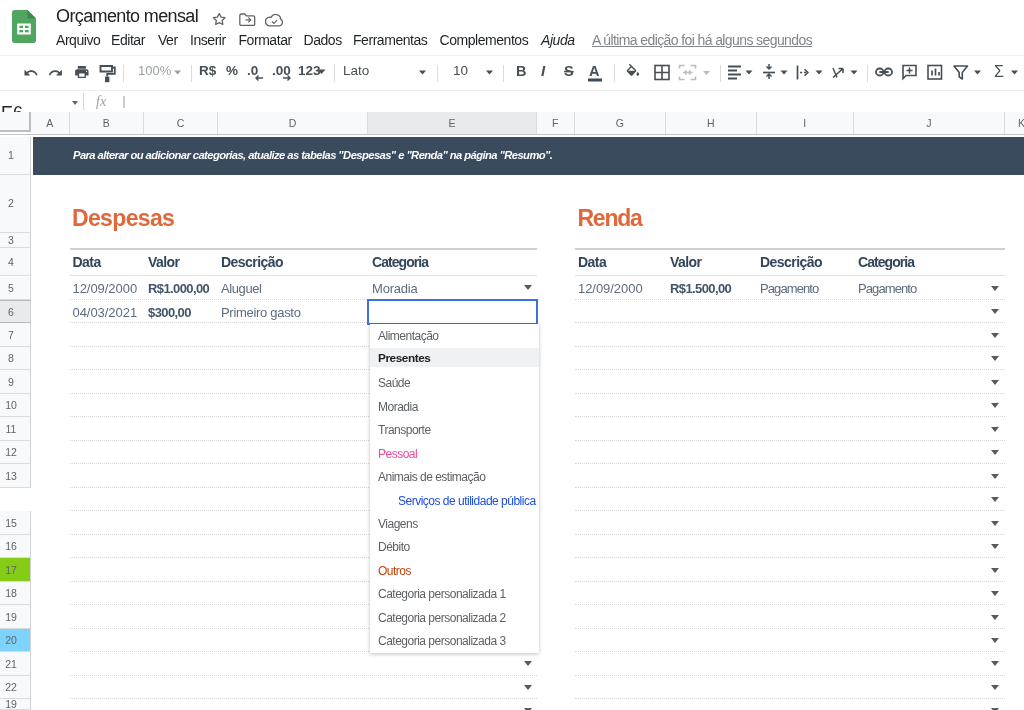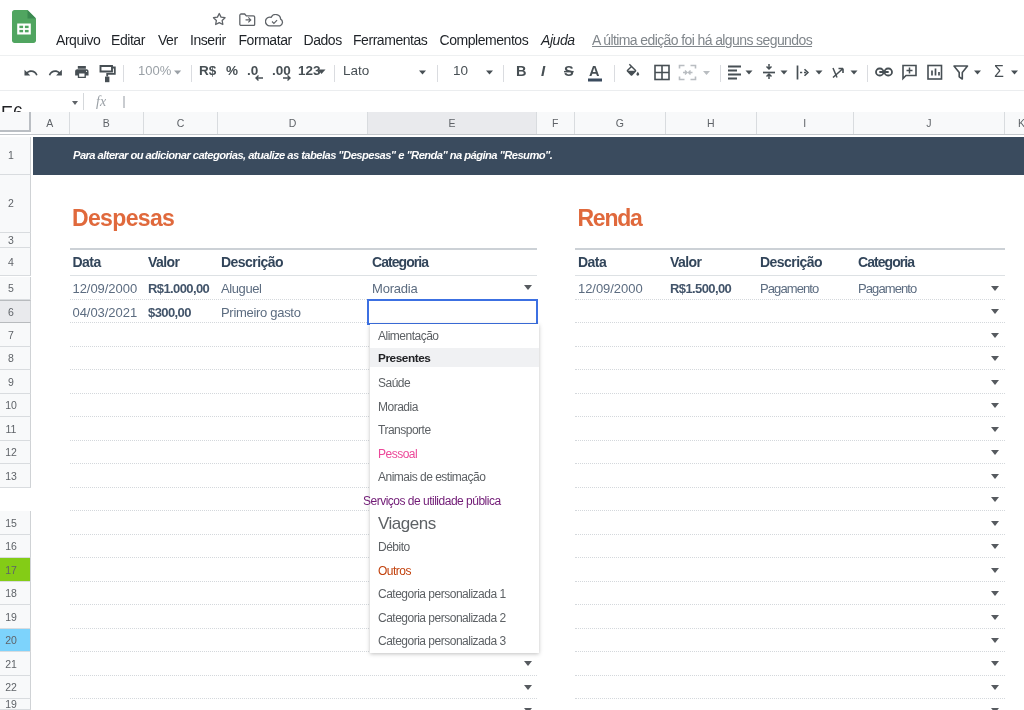--- a/index.html
+++ b/index.html
@@ -22,20 +22,21 @@
 <div id="app">
 
   <svg class="abs" style="left:11.5px;top:10px;" width="24" height="33" viewBox="0 0 24 33">
     <path d="M15.5 0 H2.5 C1.1 0 0 1.1 0 2.5 V30.5 C0 31.9 1.1 33 2.5 33 H21.5 C22.9 33 24 31.9 24 30.5 V8.5 Z" fill="#50a560"></path>
     <path d="M15.5 0 L24 8.5 H15.5 Z" fill="#3b8950"></path>
     <rect x="5.2" y="13.5" width="13.6" height="11" fill="#fff"></rect>
     <rect x="7.4" y="15.7" width="9.2" height="6.6" fill="#50a560"></rect>
     <rect x="11.1" y="14.5" width="1.8" height="9" fill="#fff"></rect>
     <rect x="6.2" y="18.1" width="11.6" height="1.8" fill="#fff"></rect>
   </svg>
+  <div class="abs" style="left:56px;top:6px;font-size:18px;color:#202124;letter-spacing:-0.62px;">Orçamento mensal</div>
   <svg class="abs" style="left:211px;top:10.5px;" width="16.5" height="16.5" viewBox="0 0 24 24" fill="none" stroke="#5f6368" stroke-width="1.9">
       <path d="M12 3.6l2.6 5.3 5.8.8-4.2 4.1 1 5.8L12 16.9l-5.2 2.7 1-5.8-4.2-4.1 5.8-.8z" stroke-linejoin="round"></path>
     </svg>
   <svg class="abs" style="left:239px;top:12.5px;" width="16.5" height="13.5" viewBox="0 0 24 20" fill="none" stroke="#5f6368" stroke-width="1.9">
       <path d="M1 3.5 a2 2 0 0 1 2-2 h5.2 l2.4 2.8 H21 a2 2 0 0 1 2 2 v10.2 a2 2 0 0 1-2 2 H3 a2 2 0 0 1-2-2 Z"></path>
       <path d="M9.5 10.2h7.5 M13.6 6.6l3.6 3.6-3.6 3.6" stroke-width="1.7"></path>
     </svg>
   <svg class="abs" style="left:265px;top:13.5px;" width="19" height="13" viewBox="0 0 26 17" fill="none" stroke="#5f6368" stroke-width="1.8">
       <path d="M7 15.8 a6 6 0 1 1 1.5-11.7 A6.8 6.8 0 0 1 21.4 6.7 a5 5 0 0 1-1 9.1 Z"></path>
       <path d="M9.6 9.9l2.6 2.6 4.3-4.6" stroke-width="1.6"></path>
@@ -320,21 +321,21 @@
   <div class="abs" style="left:366.8px;top:298.8px;width:171.4px;height:25.8px;border:2.4px solid #3c70e2;box-sizing:border-box;background:#fff;"></div>
   <div class="abs" style="left:369.5px;top:324.3px;width:169px;height:328.9px;background:#fff;box-shadow:0 1px 4px rgba(0,0,0,0.25);"></div>
   <div class="abs" style="left:378px;top:324.3px;height:23.49px;display:flex;align-items:center;font-size:12px;color:#5d6165;letter-spacing:-0.5px;">Alimentação</div>
   <div class="abs" style="left:369.5px;top:348.3px;width:169px;height:19px;background:#f0f1f3;"></div>
   <div class="abs" style="left:378px;top:346.6px;height:23.49px;display:flex;align-items:center;font-size:11.8px;font-weight:bold;color:#202124;letter-spacing:-0.45px;">Presentes</div>
   <div class="abs" style="left:378px;top:371.3px;height:23.49px;display:flex;align-items:center;font-size:12px;color:#5d6165;letter-spacing:-0.5px;">Saúde</div>
   <div class="abs" style="left:378px;top:394.8px;height:23.49px;display:flex;align-items:center;font-size:12px;color:#5d6165;letter-spacing:-0.5px;">Moradia</div>
   <div class="abs" style="left:378px;top:418.3px;height:23.49px;display:flex;align-items:center;font-size:12px;color:#5d6165;letter-spacing:-0.5px;">Transporte</div>
   <div class="abs" style="left:378px;top:441.8px;height:23.49px;display:flex;align-items:center;font-size:12px;color:#ec4899;letter-spacing:-0.5px;">Pessoal</div>
   <div class="abs" style="left:378px;top:465.3px;height:23.49px;display:flex;align-items:center;font-size:12px;color:#5d6165;letter-spacing:-0.5px;">Animais de estimação</div>
-  <div class="abs" style="left:363px;top:488.8px;height:23.49px;display:flex;align-items:center;font-size:12px;color:#701a75;letter-spacing:-0.5px;">Serviços de utilidade pública</div>
-  <div class="abs" style="left:378px;top:512.2px;height:23.49px;display:flex;align-items:center;font-size:17px;color:#5d6165;letter-spacing:-0.5px;">Viagens</div>
+  <div class="abs" style="left:398px;top:488.8px;height:23.49px;display:flex;align-items:center;font-size:12px;color:#1d4ed8;letter-spacing:-0.5px;">Serviços de utilidade pública</div>
+  <div class="abs" style="left:378px;top:512.2px;height:23.49px;display:flex;align-items:center;font-size:12px;color:#5d6165;letter-spacing:-0.5px;">Viagens</div>
   <div class="abs" style="left:378px;top:535.7px;height:23.49px;display:flex;align-items:center;font-size:12px;color:#5d6165;letter-spacing:-0.5px;">Débito</div>
   <div class="abs" style="left:378px;top:559.2px;height:23.49px;display:flex;align-items:center;font-size:12px;color:#c2410c;letter-spacing:-0.5px;">Outros</div>
   <div class="abs" style="left:378px;top:582.7px;height:23.49px;display:flex;align-items:center;font-size:12px;color:#5d6165;letter-spacing:-0.5px;">Categoria personalizada 1</div>
   <div class="abs" style="left:378px;top:606.2px;height:23.49px;display:flex;align-items:center;font-size:12px;color:#5d6165;letter-spacing:-0.5px;">Categoria personalizada 2</div>
   <div class="abs" style="left:378px;top:629.7px;height:23.49px;display:flex;align-items:center;font-size:12px;color:#5d6165;letter-spacing:-0.5px;">Categoria personalizada 3</div>
 
 </div>
 
 </body></html>

